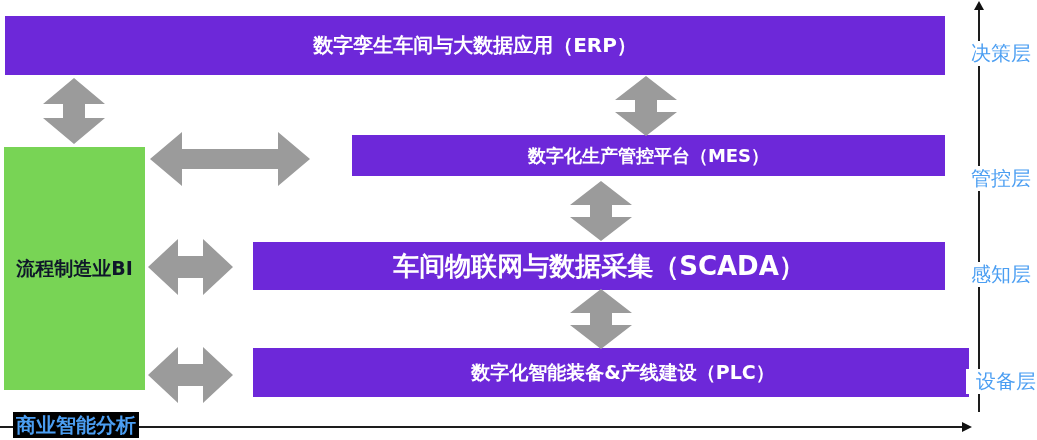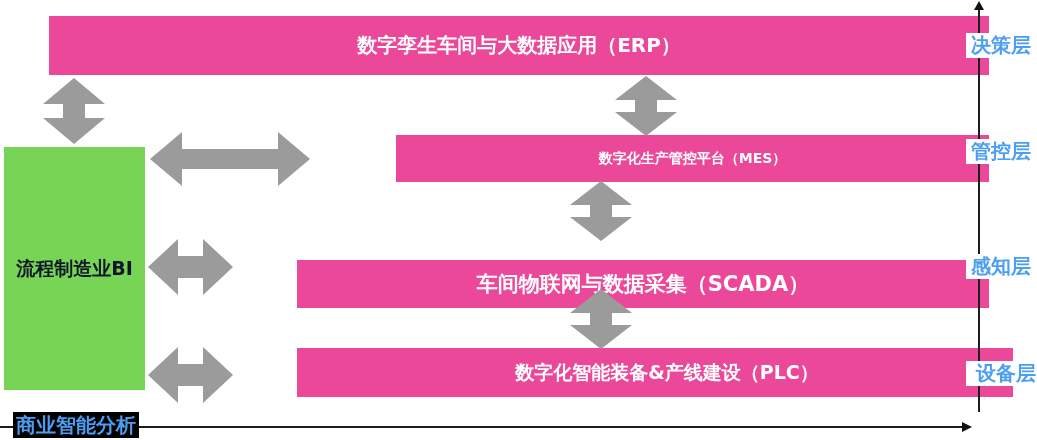--- a/index.html
+++ b/index.html
@@ -1,36 +1,36 @@
 <!DOCTYPE html>
 <html><head>
 <meta charset="utf-8">
 <style>
   html,body{margin:0;padding:0;background:#ffffff;}
   body{font-family:"DejaVu Sans","Liberation Sans",sans-serif;}
   .canvas{position:relative;width:1037px;height:440px;background:#ffffff;overflow:hidden;}
 
-  .bar{position:absolute;background:#ec4899;color:#ffffff;display:flex;align-items:center;justify-content:center;font-weight:bold;margin-left:44px;}
+  .bar{position:absolute;background:#6d28d9;color:#ffffff;display:flex;align-items:center;justify-content:center;font-weight:bold;}
   .bar-erp{left:5px;top:16px;width:940px;height:59px;font-size:20px;}
-  .bar-mes{left:352px;top:135px;width:593px;height:47px;font-size:14px;}
-  .bar-scada{left:253px;top:260px;width:692px;height:48px;font-size:21px;}
+  .bar-mes{left:352px;top:135px;width:593px;height:41px;font-size:18px;}
+  .bar-scada{left:253px;top:242px;width:692px;height:48px;font-size:26px;}
   .bar-plc{left:253px;top:348px;width:692px;height:49px;font-size:19px;padding-left:24px;}
 
   .bi-box{position:absolute;left:4px;top:147px;width:141px;height:243px;background:#78d455;
           display:flex;align-items:center;justify-content:center;color:#0f172a;font-weight:bold;font-size:19px;}
 
   .arrow{position:absolute;}
   .arrow svg{display:block;}
 
   .v-rail-line{position:absolute;left:978px;top:8px;width:2px;height:404px;background:#1d1d1d;}
   .v-rail-head{position:absolute;left:974px;top:1px;width:0;height:0;
                border-left:5px solid transparent;border-right:5px solid transparent;border-bottom:9px solid #111;}
   .rail-label{position:absolute;left:966px;width:70px;text-align:center;background:#ffffff;
-              color:#4b9ef2;font-weight:bold;font-size:20px;line-height:25px;}
-  .rail-label-1{top:33px;} .rail-label-2{top:139px;} .rail-label-3{top:254px;} .rail-label-4{top:361px;text-align:right;}
+              color:#4b9ef2;font-weight:normal;font-size:20px;line-height:25px;margin-top:8px;}
+  .rail-label-1{top:33px;} .rail-label-2{top:158px;} .rail-label-3{top:254px;} .rail-label-4{top:361px;text-align:right;}
 
   .h-axis-line{position:absolute;left:0;top:426px;width:964px;height:2px;background:#1d1d1d;}
   .h-axis-head{position:absolute;left:962px;top:422px;width:0;height:0;
                border-top:5px solid transparent;border-bottom:5px solid transparent;border-left:10px solid #111;}
   .axis-label{position:absolute;top:412px;background:#000000;color:#4b9ef2;font-weight:bold;
               font-size:20px;line-height:26px;padding:0 3px;}
   .axis-label-left{left:13px;}
   .axis-label-right{left:516px;}
 </style>
 </head>

